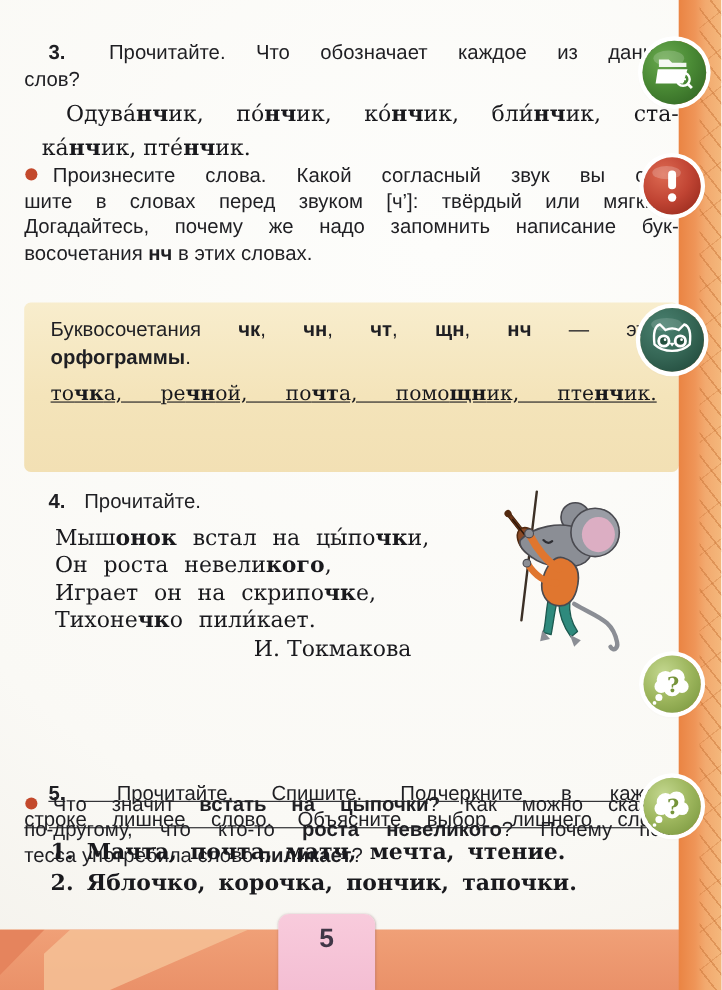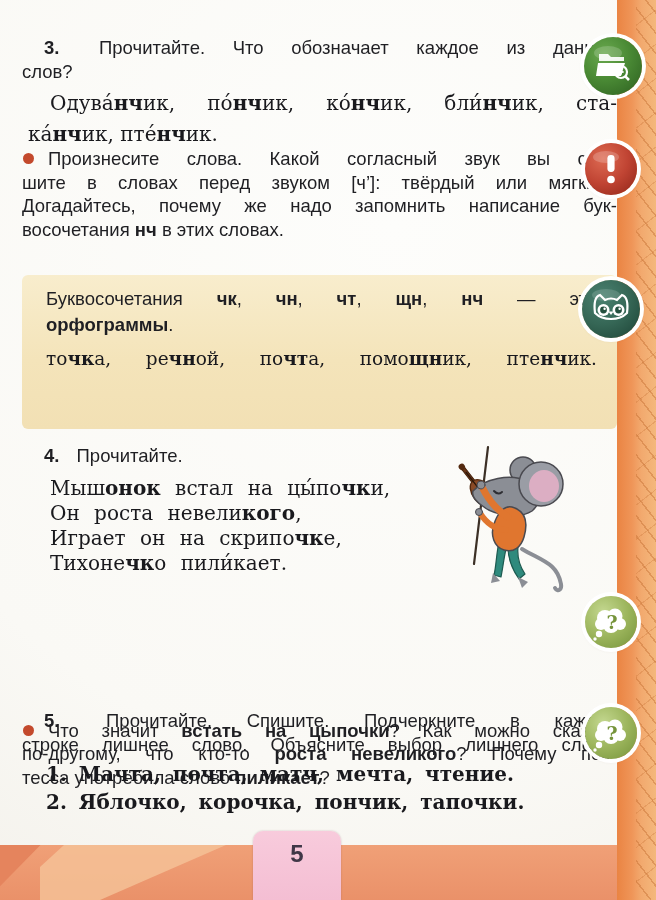--- a/index.html
+++ b/index.html
@@ -18,39 +18,39 @@
   .heading .line{line-height:24px;}
   .heading .line:first-child{text-indent:22px;}
   .heading .line b:first-child{margin-right:12px;}
   .bullet{position:relative;}
   .bullet .line{line-height:23.5px;}
   .bullet .line:first-child{text-indent:26px;}
   .bullet::before{
     content:"";position:absolute;left:1px;top:6px;width:11px;height:11px;border-radius:50%;
     background:var(--c-bullet_dot,#c3492c);
   }
-  .words .line{line-height:31px;}
+  .words .line{line-height:31px;margin-left:10px;}
   .words{padding-left:6px;width:589px;}
   .words .line:first-child{text-indent:22px;}
   
   .rule-box{
     position:absolute;left:22px;top:275px;width:595px;height:154px;box-sizing:border-box;
     background:linear-gradient(180deg,#f8edcd 0%,#f4e4ba 55%,#f2e0b4 100%);
     border-radius:6px;padding:11px 20px 10px 24px;
   }
   .rule-box .line{line-height:26px;font-size:18.5px;}
   .rule-examples{margin-top:7px;}
   .rule-examples .line{line-height:28px;}
   
   .poem{left:50px;width:420px;}
   .poem .line{line-height:25px;word-spacing:8px;}
   .attribution{left:22px;width:352px;text-align:right;}
   .items{padding-left:24px;font-weight:bold;}
   .items .line{line-height:28px;word-spacing:5px;}
-  .justify-all .line{text-align:justify;text-align-last:justify;}
+  .justify-all .line{text-align:justify;text-align-last:justify;text-decoration:underline;}
   
   .strip-right{
     position:absolute;top:0;right:0;width:39px;height:900px;z-index:3;
     background:linear-gradient(90deg,#ea8443 0%,#ef9558 38%,#f2a96e 62%,#f4b87c 100%);
   }
   .strip-right .hatch{
     position:absolute;top:0;right:0;width:20px;height:100%;
     background:
       repeating-linear-gradient(52deg, rgba(0,0,0,0) 0 11px, rgba(198,113,52,.45) 11px 12.5px),
       repeating-linear-gradient(-38deg, rgba(0,0,0,0) 0 26px, rgba(198,113,52,.30) 26px 27px);
@@ -122,20 +122,21 @@
 
   <div class="block sans heading" style="top:444px">
       <div class="line last"><b>4.</b> Прочитайте.</div>
     </div>
   <div class="block serif poem plain" style="top:476px">
       <div class="line">Мыш<b>онок</b> встал на цы́по<b>чк</b>и,</div>
       <div class="line">Он роста невели<b>кого</b>,</div>
       <div class="line">Играет он на скрипо<b>чк</b>е,</div>
       <div class="line last">Тихоне<b>чк</b>о пили́кает.</div>
     </div>
+  <div class="block serif attribution" style="top:577px">И. Токмакова</div>
   <div class="block sans bullet" style="top:601px">
       <div class="line">Что значит <b>встать на цыпочки</b>? Как можно сказать</div>
       <div class="line">по-другому, что кто-то <b>роста невеликого</b>? Почему поэ-</div>
       <div class="line last">тесса употребила слово <b>пиликает</b>?</div>
     </div>
   <div class="block sans bullet" style="top:673px">
       <div class="line last">Спишите. Подчеркните буквосочетание <b>чк</b>.</div>
     </div>
 
   <div class="block sans heading justify-all" style="top:709px">

